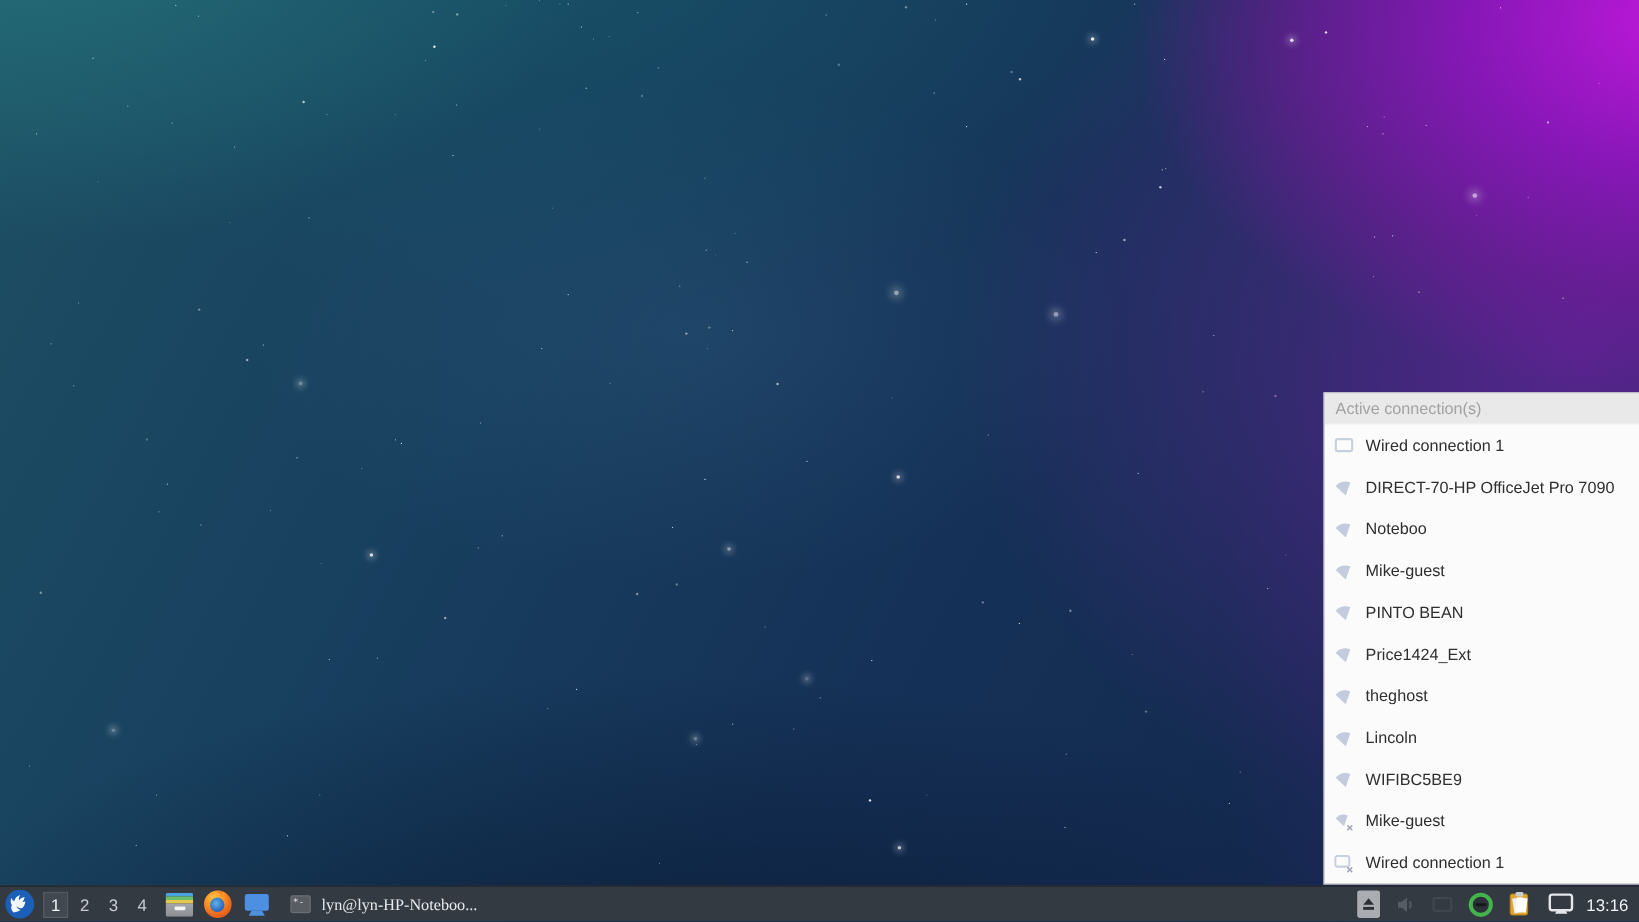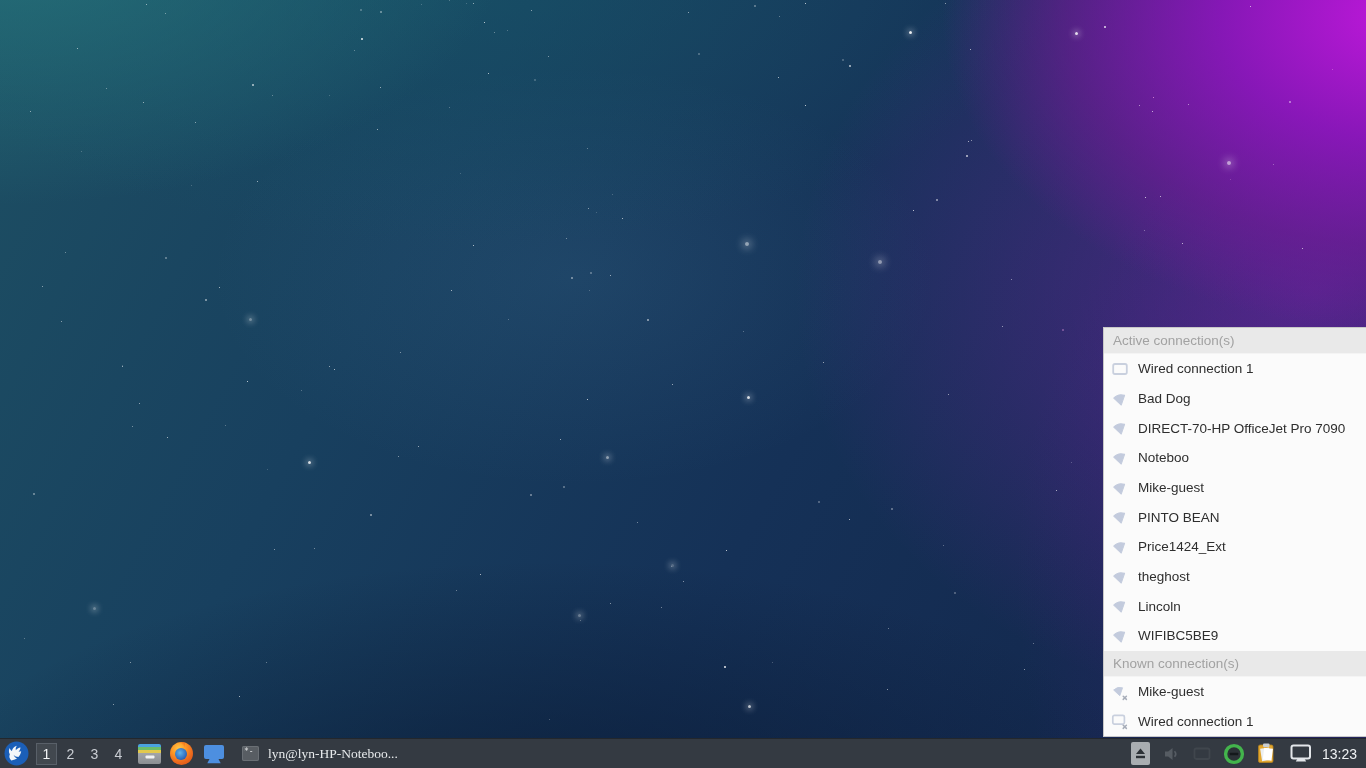--- a/index.html
+++ b/index.html
@@ -269,28 +269,20 @@
         </svg>
       </span>
       <span class="mi-label">Wired connection 1</span>
     </div>
     <div class="menu-item">
       <span class="mi-icon">
         <svg width="18" height="18" viewBox="0 0 18 18">
           <path transform="rotate(-14 9 10)" d="M9 15.2 L3.4 6.6 A10.4 10.4 0 0 1 14.6 6.6 Z" fill="#c3cbdd" stroke="#c3cbdd" stroke-width="1" stroke-linejoin="round"></path>
         </svg>
       </span>
-      <span class="mi-label">Bad Dog</span>
-    </div>
-    <div class="menu-item">
-      <span class="mi-icon">
-        <svg width="18" height="18" viewBox="0 0 18 18">
-          <path transform="rotate(-14 9 10)" d="M9 15.2 L3.4 6.6 A10.4 10.4 0 0 1 14.6 6.6 Z" fill="#c3cbdd" stroke="#c3cbdd" stroke-width="1" stroke-linejoin="round"></path>
-        </svg>
-      </span>
       <span class="mi-label">DIRECT-70-HP OfficeJet Pro 7090</span>
     </div>
     <div class="menu-item">
       <span class="mi-icon">
         <svg width="18" height="18" viewBox="0 0 18 18">
           <path transform="rotate(-14 9 10)" d="M9 15.2 L3.4 6.6 A10.4 10.4 0 0 1 14.6 6.6 Z" fill="#c3cbdd" stroke="#c3cbdd" stroke-width="1" stroke-linejoin="round"></path>
         </svg>
       </span>
       <span class="mi-label">Noteboo</span>
     </div>
@@ -335,21 +327,20 @@
       <span class="mi-label">Lincoln</span>
     </div>
     <div class="menu-item">
       <span class="mi-icon">
         <svg width="18" height="18" viewBox="0 0 18 18">
           <path transform="rotate(-14 9 10)" d="M9 15.2 L3.4 6.6 A10.4 10.4 0 0 1 14.6 6.6 Z" fill="#c3cbdd" stroke="#c3cbdd" stroke-width="1" stroke-linejoin="round"></path>
         </svg>
       </span>
       <span class="mi-label">WIFIBC5BE9</span>
     </div>
-    <div class="menu-header">Known connection(s)</div>
     <div class="menu-item">
       <span class="mi-icon">
         <svg width="18" height="18" viewBox="0 0 18 18">
           <g transform="scale(0.82) translate(0.5 0.5)">
             <path transform="rotate(-14 9 10)" d="M9 15.2 L3.4 6.6 A10.4 10.4 0 0 1 14.6 6.6 Z" fill="#c3cbdd" stroke="#c3cbdd" stroke-width="1" stroke-linejoin="round"></path>
           </g>
           <path d="M12.2 13.2 l3.2 3.2 M15.4 13.2 l-3.2 3.2" stroke="#a7adb9" stroke-width="1.5" stroke-linecap="round"></path>
         </svg>
       </span>
       <span class="mi-label">Mike-guest</span>
@@ -465,14 +456,14 @@
       </div>
       <div class="tray-ico">
         <span style="display: flex;">
           <svg width="24" height="21" viewBox="0 0 24 21">
             <rect x="2.5" y="2.5" width="18.5" height="13" rx="2" fill="none" stroke="#e3e6ea" stroke-width="2"></rect>
             <path d="M8.6 15.5 l-1.8 3 h10.4 l-1.8 -3 z" fill="#e3e6ea"></path>
           </svg>
         </span>
       </div>
     </div>
-  <div class="clock">13:23</div>
+  <div class="clock">13:16</div>
 </div>
 
 </body></html>

